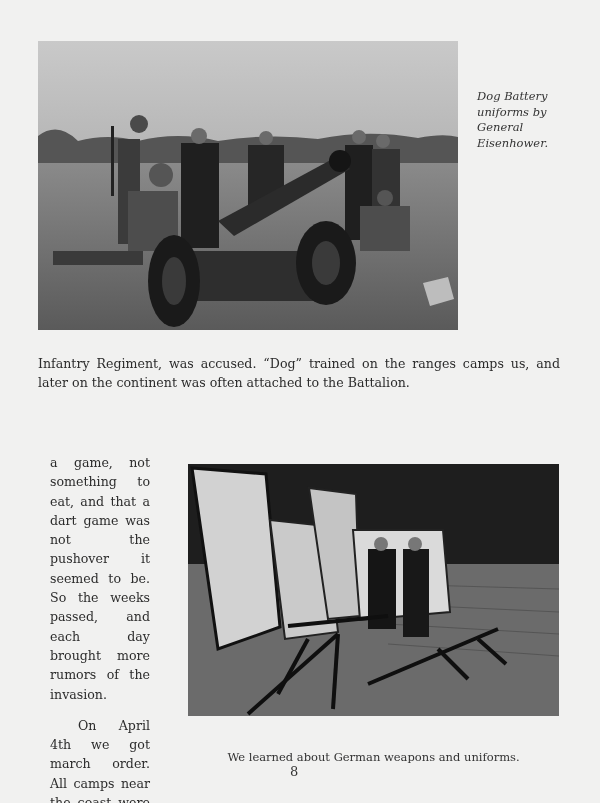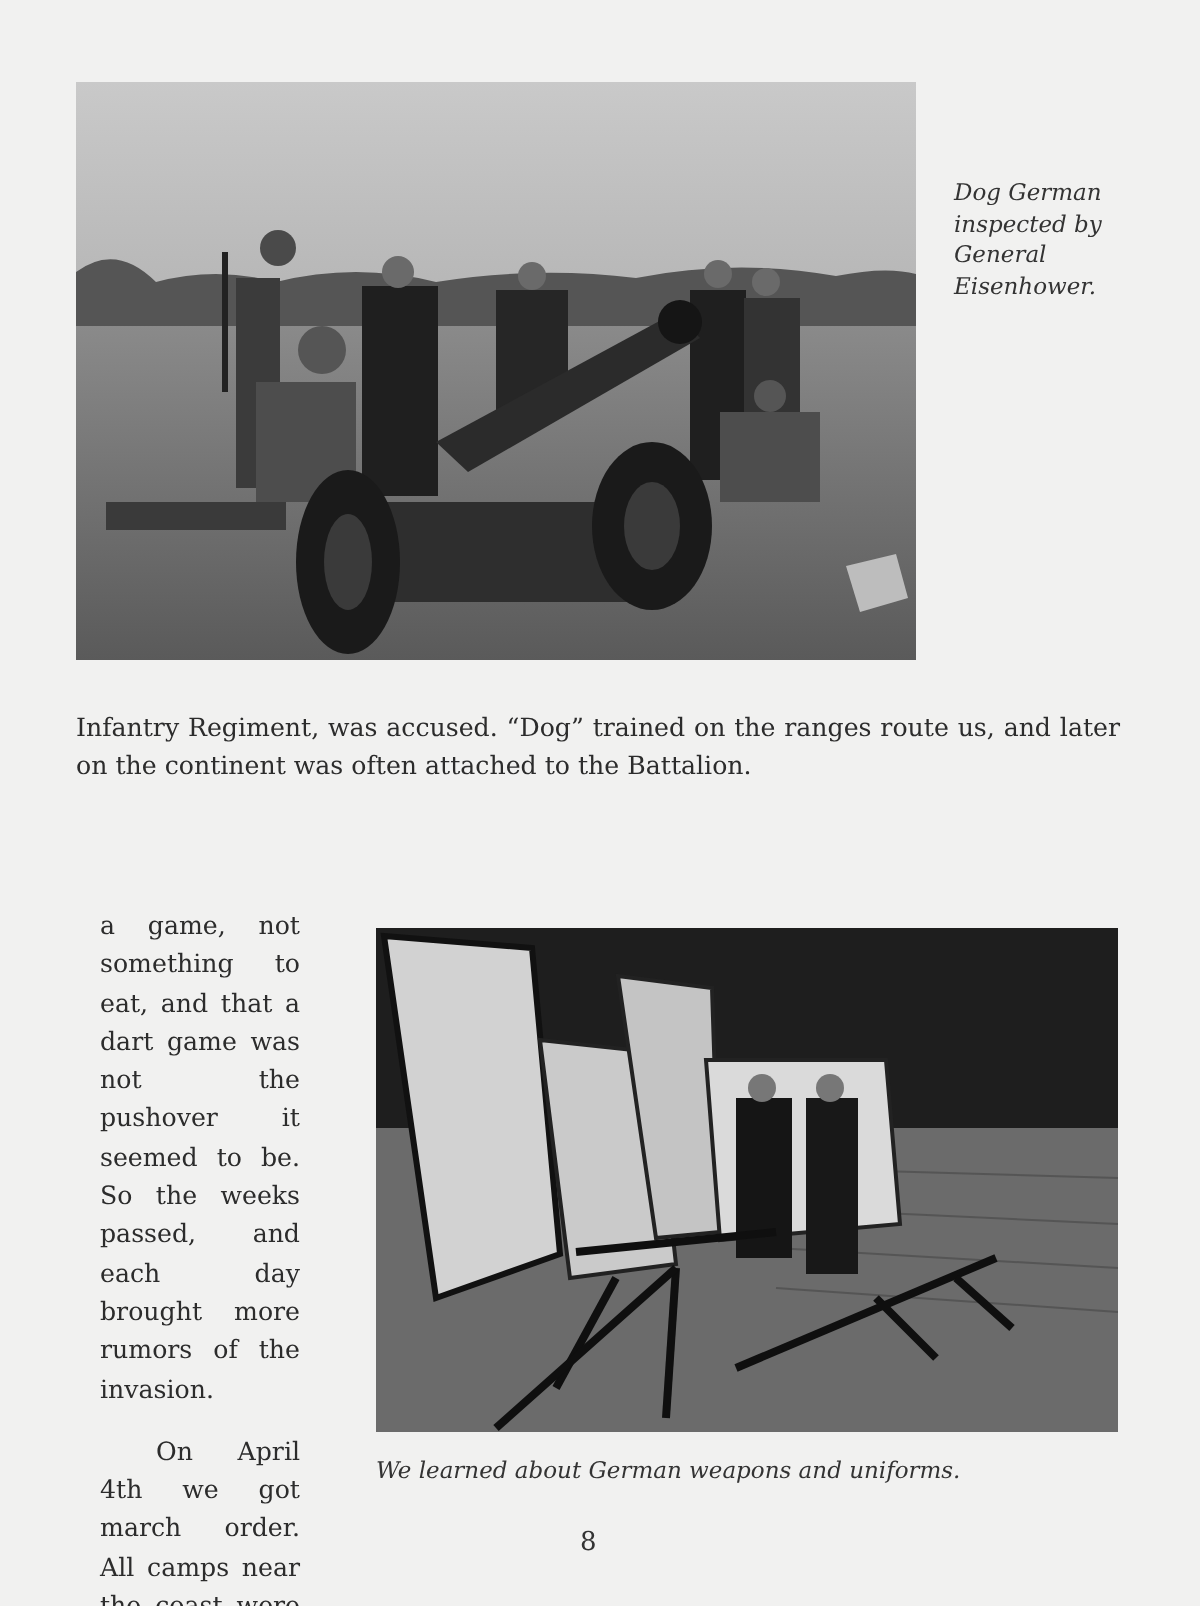--- a/index.html
+++ b/index.html
@@ -14,22 +14,22 @@
   }
   .photo svg { display: block; width: 100%; height: 100%; }
   #photo-top { left: 38px; top: 41px; width: 420px; height: 289px; }
   #photo-bottom { left: 188px; top: 464px; width: 371px; height: 252px; }
 
   .caption-top {
     position: absolute; left: 477px; top: 89px; width: 110px;
     font-style: italic; font-size: 11.5px; line-height: 15.5px; color: #333;
   }
   .caption-bottom {
-    position: absolute; left: 188px; top: 728px; width: 371px;
-    font-style: italic; font-size: 11.5px; color: #333;
+    position: absolute; left: 188px; top: 750px; width: 371px;
+    font-size: 11.5px; text-align: center; color: #333;
   }
   .body-text {
     position: absolute; font-size: 12.6px; line-height: 19.3px;
     text-align: justify; color: #2c2c2c;
   }
   #text-full { left: 38px; top: 354px; width: 522px; }
   #text-full p { margin: 0; }
   #text-full p.indent { text-indent: 28px; }
   #text-col { left: 38px; top: 441px; width: 124px; font-size: 12.6px; }
   #text-col p { margin: 12px; }
@@ -83,24 +83,24 @@
 
     <ellipse cx="136" cy="240" rx="26" ry="46" fill="#1a1a1a"></ellipse>
     <ellipse cx="136" cy="240" rx="12" ry="24" fill="#3a3a3a"></ellipse>
     <ellipse cx="288" cy="222" rx="30" ry="42" fill="#1a1a1a"></ellipse>
     <ellipse cx="288" cy="222" rx="14" ry="22" fill="#3a3a3a"></ellipse>
 
     <path d="M385 242 L410 236 L416 258 L392 265 Z" fill="#bdbdbd"></path>
   </svg>
 </div>
 
-<div class="caption-top">Dog German inspected by General Eisenhower.</div>
+<div class="caption-top">Dog Battery uniforms by General Eisenhower.</div>
 
 <div class="body-text" id="text-full">
-  <p>Infantry Regiment, was accused. “Dog” trained on the ranges route us, and later on the continent was often attached to the Battalion.</p>
+  <p>Infantry Regiment, was accused. “Dog” trained on the ranges camps us, and later on the continent was often attached to the Battalion.</p>
 </div>
 
 <div class="body-text" id="text-col">
   <p>a game, not something to eat, and that a dart game was not the pushover it seemed to be. So the weeks passed, and each day brought more rumors of the invasion.</p>
   <p class="indent">On April 4th we got march order. All camps near the coast were being filled with invasion troops, and we had to move. Our route took us by Windsor</p>
 </div>
 
 <div class="photo" id="photo-bottom">
   <svg viewBox="0 0 371 252" preserveAspectRatio="none">
     <rect x="0" y="0" width="371" height="252" fill="#2a2a2a"></rect>

